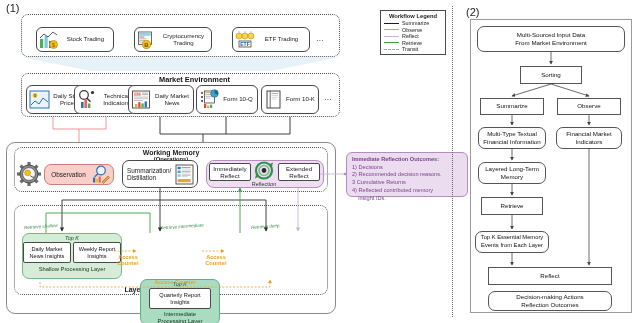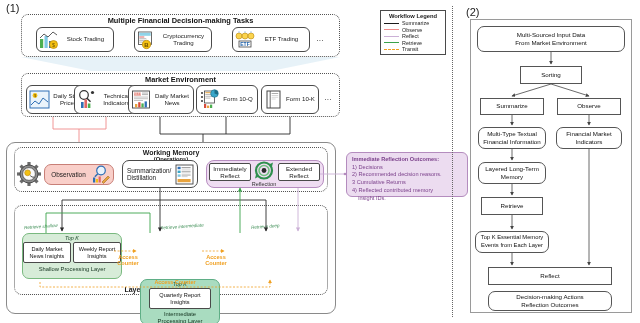--- a/index.html
+++ b/index.html
@@ -72,21 +72,20 @@
   svg{display:block;overflow:visible;}
 </style>
 </head>
 <body>
 
 <div class="root">
 
   <div class="abs panel-num" style="left:6px;top:2px;">(1)</div>
 
   <div class="abs dashbox" style="left:21px;top:14px;width:319px;height:43px;"></div>
-  <div class="abs sec-title ctr" style="left:21px;top:16px;width:319px;height:9px;">Multiple Financial Decision-making Tasks</div>
 
   <div class="abs card" style="left:36px;top:27px;width:78px;height:25px;">
     <span class="ico">
       <svg width="20" height="20" viewBox="0 0 20 20">
         <rect x="1" y="9" width="3.2" height="9" fill="#4caf50"></rect>
         <rect x="5.5" y="6" width="3.2" height="12" fill="#7ec8e3"></rect>
         <rect x="10" y="11" width="3.2" height="7" fill="#2f6fb5"></rect>
         <polyline points="1,8 5,4 9,7 14,2 18,5" fill="none" stroke="#333" stroke-width="0.8"></polyline>
         <circle cx="14.5" cy="14.5" r="4" fill="#f3c012" stroke="#b8860b" stroke-width="0.7"></circle>
         <text x="14.5" y="17" font-size="5.5" text-anchor="middle" fill="#7a5800">$</text>
@@ -125,21 +124,21 @@
     <span class="lbl">ETF Trading</span>
   </div>
 
   <div class="abs ctr" style="left:313px;top:36px;width:14px;height:8px;font-size:7px;color:#333;">···</div>
 
   <svg class="abs" style="left:21px;top:57px;" width="319" height="16">
     <polygon points="0,0 319,0 250,14 70,14" fill="#dfeef6" opacity="0.75"></polygon>
   </svg>
 
   <div class="abs dashbox" style="left:21px;top:73px;width:319px;height:44px;"></div>
-  <div class="abs sec-title ctr" style="left:21px;top:75px;width:319px;height:9px;">Market Environment</div>
+  <div class="abs sec-title ctr" style="left:35px;top:75px;width:319px;height:9px;">Market Environment</div>
 
   <div class="abs card" style="left:26px;top:85px;width:63px;height:29px;">
     <span class="ico">
       <svg width="21" height="21" viewBox="0 0 21 21">
         <rect x="1" y="2" width="19" height="17" fill="#eaf3fb" stroke="#2f6fb5" stroke-width="1"></rect>
         <circle cx="6" cy="6.5" r="2.4" fill="#f3c012"></circle>
         <text x="6" y="8.4" font-size="4" text-anchor="middle" fill="#6d4d00">$</text>
         <polyline points="2,16 6,12 10,15 14,9 19,13" fill="none" stroke="#2f6fb5" stroke-width="1"></polyline>
       </svg>
     </span>

